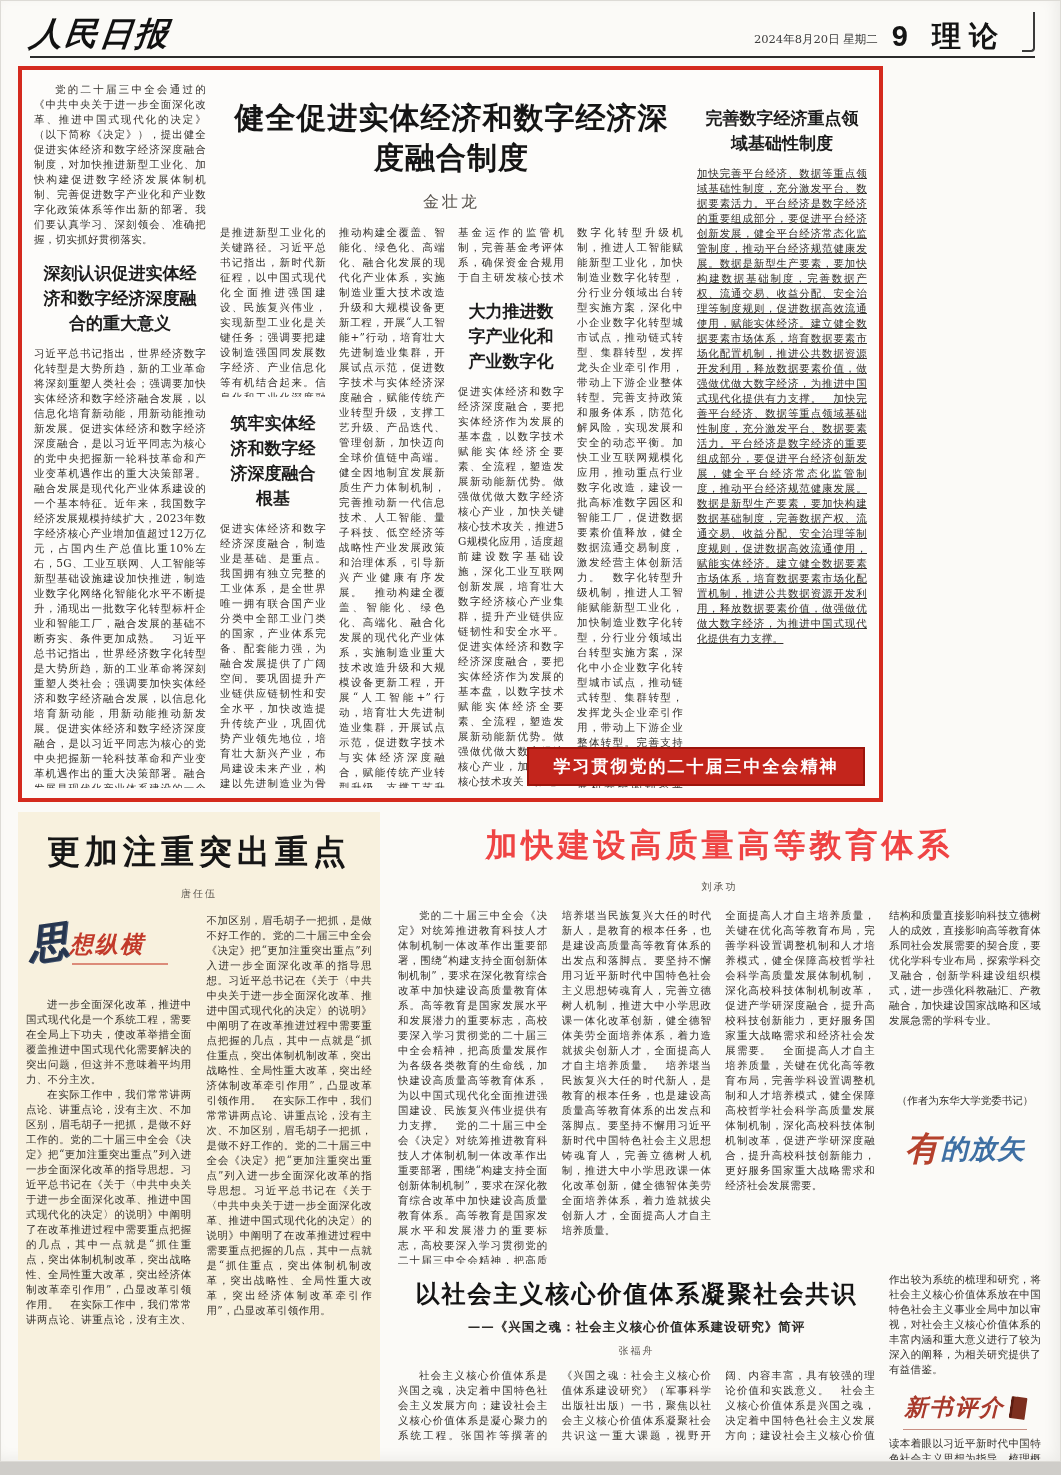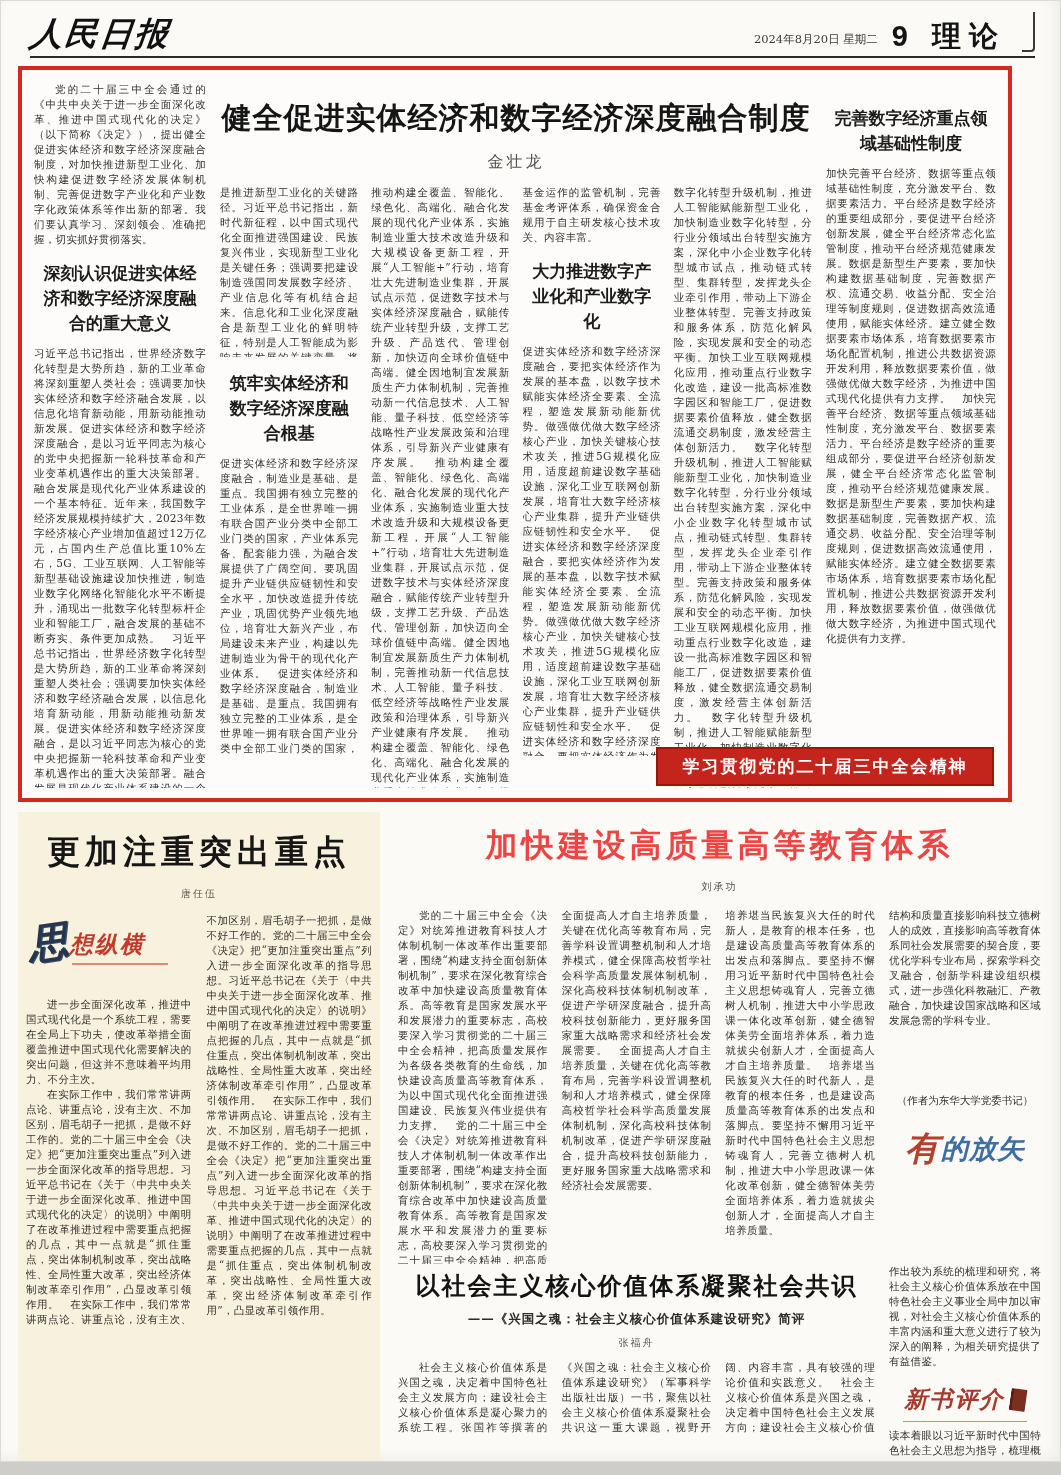--- a/index.html
+++ b/index.html
@@ -12,37 +12,37 @@
          border-bottom:2px solid #2b2b2b; display:flex; align-items:flex-end; }
   .masthead { font-size:33px; font-weight:bold; font-style:italic; color:#111;
               transform:skewX(-6deg); letter-spacing:2px; line-height:44px; font-family:"DejaVu Serif",serif; }
   .hdr-right { margin-left:auto; display:flex; align-items:flex-end; gap:14px; padding-bottom:4px; }
   .hdr-date { font-size:11.5px; color:#3c3c3c; line-height:26px; }
   .hdr-page { font-size:29px; font-weight:900; color:#141414; font-family:"Liberation Sans",sans-serif; letter-spacing:8px; line-height:32px;}
   .hdr-corner { width:13px; height:40px; border-right:2px solid #3a3a3a; border-bottom:2px solid #3a3a3a;
                 border-bottom-right-radius:4px; margin-left:2px;}
 
   
-  .red-box { position:absolute; top:66px; left:18px; width:994px; height:736px;
+  .red-box { position:absolute; top:66px; left:18px; width:865px; height:736px;
              border:4px solid #d42a1e; background:#fdfcfa; padding:12px 12px 10px; display:flex; gap:14px; }
   .btxt { font-size:10.5px; line-height:15px; text-align:justify; color:#34312d; overflow:hidden;
           letter-spacing:.3px; word-break:break-all; }
   .indent { text-indent:2em; }
   .sub-h { font-family:"Liberation Sans",sans-serif; font-size:17px; font-weight:900; color:#1c1c1c;
            text-align:center; line-height:25px; margin:14px 4px 10px; }
   .col-left { width:172px; flex:none; display:flex; flex-direction:column; }
   .col-left .btxt { flex:1; }
   .mid { flex:1; display:flex; flex-direction:column; min-width:0; }
   .main-hl { font-family:"Liberation Sans",sans-serif; font-size:30px; font-weight:900; color:#151515;
              text-align:center; letter-spacing:1px; line-height:40px; padding:16px 0 2px; }
   .main-author { text-align:center; font-size:16px; color:#57524c; margin:12px 0 12px; letter-spacing:3px; }
   .mid-cols { flex:1; display:flex; gap:13px; overflow:hidden; }
   .mid-col { flex:1; overflow:hidden; min-width:0; }
   .col-right { width:170px; flex:none; display:flex; flex-direction:column; }
-  .col-right .btxt { flex:1; margin-bottom:48px; }
+  .col-right .btxt { flex:1; margin-bottom:48px;text-decoration:underline; }
   .banner { position:absolute; right:14px; bottom:12px; width:338px; background:#c3251c;
             border:2px solid #9c150c; color:#fff; font-family:"Liberation Sans",sans-serif;
             font-weight:900; font-size:17px; letter-spacing:2px; text-align:center; padding:6px 0; }
 
   
   .bottom { position:absolute; top:812px; left:18px; width:1023px; height:648px; display:flex; gap:18px; }
   .left-art { width:362px; flex:none; background:#f8f1de; padding:12px 8px 10px; display:flex; flex-direction:column; }
   .la-hl { font-family:"Liberation Sans",sans-serif; font-size:33px; font-weight:900; letter-spacing:5px;
            color:#161616; text-align:center; margin-top:6px; }
   .sm-author { text-align:center; font-size:10px; color:#5a554e; margin:12px 0 6px; letter-spacing:2px; }
@@ -61,21 +61,21 @@
   .edu-hl { font-family:"Liberation Sans",sans-serif; font-size:32px; font-weight:900; text-align:center;
             color:#ef4444; letter-spacing:4px; margin-top:12px; }
   .edu-cols { flex:1; display:flex; gap:14px; overflow:hidden; margin-top:8px; }
   .edu-col { flex:1; overflow:hidden; min-width:0; }
   .edu-col4 { width:152px; flex:none; display:flex; flex-direction:column; overflow:hidden; }
   .endnote { font-size:10.5px; color:#34312d; text-align:center; margin:8px 0 4px; }
   .logo-ydfs { height:58px; display:flex; align-items:center; justify-content:center; gap:2px; margin-top:8px; }
   .ydfs-head { font-size:34px; font-weight:900; color:#b5412c; font-style:italic; }
   .ydfs-rest { font-size:27px; font-weight:900; color:#3e6fa3; font-style:italic; letter-spacing:1px; }
 
-  .book { flex:1; display:flex; gap:14px; margin-top:0; min-height:0; }
+  .book { flex:1; display:flex; gap:14px; margin-top:8px; min-height:0; }
   .book-main { flex:1; min-width:0; display:flex; flex-direction:column; }
   .book-hl { font-family:"Liberation Sans",sans-serif; font-size:24px; font-weight:900; text-align:center;
              color:#141414; letter-spacing:2px; margin-top:6px; }
   .book-sub { font-size:12.5px; font-weight:700; text-align:center; color:#2e2c29; margin-top:9px; letter-spacing:1px; }
   .book-cols { column-count:3; column-gap:14px; height:84px; overflow:hidden; margin-top:10px; }
   .book-col4 { width:152px; flex:none; overflow:hidden; display:flex; flex-direction:column; }
   .logo-xs { display:flex; align-items:center; justify-content:center; gap:5px; margin:8px 0 6px; }
   .xs-text { font-size:23px; font-weight:900; color:#a8392b; font-style:italic; letter-spacing:2px; }
   .xs-book { width:16px; height:22px; background:#7d2f1f; border-left:3px solid #5d1d12;
              transform:rotate(8deg); border-radius:1px; }
@@ -149,22 +149,22 @@
       </div>
     </div>
 
     <div class="right-wrap">
 
       <div class="edu">
         <div class="edu-hl">加快建设高质量高等教育体系</div>
         <div class="sm-author">刘承功</div>
         <div class="edu-cols">
           <div class="edu-col btxt indent">党的二十届三中全会《决定》对统筹推进教育科技人才体制机制一体改革作出重要部署，围绕“构建支持全面创新体制机制”，要求在深化教育综合改革中加快建设高质量教育体系。高等教育是国家发展水平和发展潜力的重要标志，高校要深入学习贯彻党的二十届三中全会精神，把高质量发展作为各级各类教育的生命线，加快建设高质量高等教育体系，为以中国式现代化全面推进强国建设、民族复兴伟业提供有力支撑。　党的二十届三中全会《决定》对统筹推进教育科技人才体制机制一体改革作出重要部署，围绕“构建支持全面创新体制机制”，要求在深化教育综合改革中加快建设高质量教育体系。高等教育是国家发展水平和发展潜力的重要标志，高校要深入学习贯彻党的二十届三中全会精神，把高质量发展作为各级各类教育的生命线，加快建设高质量高等教育体系，为以中国式现代化全面推进强国建设、民族复兴伟业提供有力支撑。</div>
+          <div class="edu-col btxt">培养堪当民族复兴大任的时代新人，是教育的根本任务，也是建设高质量高等教育体系的出发点和落脚点。要坚持不懈用习近平新时代中国特色社会主义思想铸魂育人，完善立德树人机制，推进大中小学思政课一体化改革创新，健全德智体美劳全面培养体系，着力造就拔尖创新人才，全面提高人才自主培养质量。　培养堪当民族复兴大任的时代新人，是教育的根本任务，也是建设高质量高等教育体系的出发点和落脚点。要坚持不懈用习近平新时代中国特色社会主义思想铸魂育人，完善立德树人机制，推进大中小学思政课一体化改革创新，健全德智体美劳全面培养体系，着力造就拔尖创新人才，全面提高人才自主培养质量。</div>
           <div class="edu-col btxt">全面提高人才自主培养质量，关键在优化高等教育布局，完善学科设置调整机制和人才培养模式，健全保障高校哲学社会科学高质量发展体制机制，深化高校科技体制机制改革，促进产学研深度融合，提升高校科技创新能力，更好服务国家重大战略需求和经济社会发展需要。　全面提高人才自主培养质量，关键在优化高等教育布局，完善学科设置调整机制和人才培养模式，健全保障高校哲学社会科学高质量发展体制机制，深化高校科技体制机制改革，促进产学研深度融合，提升高校科技创新能力，更好服务国家重大战略需求和经济社会发展需要。</div>
-          <div class="edu-col btxt">培养堪当民族复兴大任的时代新人，是教育的根本任务，也是建设高质量高等教育体系的出发点和落脚点。要坚持不懈用习近平新时代中国特色社会主义思想铸魂育人，完善立德树人机制，推进大中小学思政课一体化改革创新，健全德智体美劳全面培养体系，着力造就拔尖创新人才，全面提高人才自主培养质量。　培养堪当民族复兴大任的时代新人，是教育的根本任务，也是建设高质量高等教育体系的出发点和落脚点。要坚持不懈用习近平新时代中国特色社会主义思想铸魂育人，完善立德树人机制，推进大中小学思政课一体化改革创新，健全德智体美劳全面培养体系，着力造就拔尖创新人才，全面提高人才自主培养质量。</div>
           <div class="edu-col4">
             <div class="btxt" style="flex:none;height:178px;">结构和质量直接影响科技立德树人的成效，直接影响高等教育体系同社会发展需要的契合度，要优化学科专业布局，探索学科交叉融合，创新学科建设组织模式，进一步强化科教融汇、产教融合，加快建设国家战略和区域发展急需的学科专业。</div>
             <div class="endnote">（作者为东华大学党委书记）</div>
             <div class="logo-ydfs">
               <span class="ydfs-head">有</span>
               <span class="ydfs-rest">的放矢</span>
             </div>
           </div>
         </div>
       </div>

